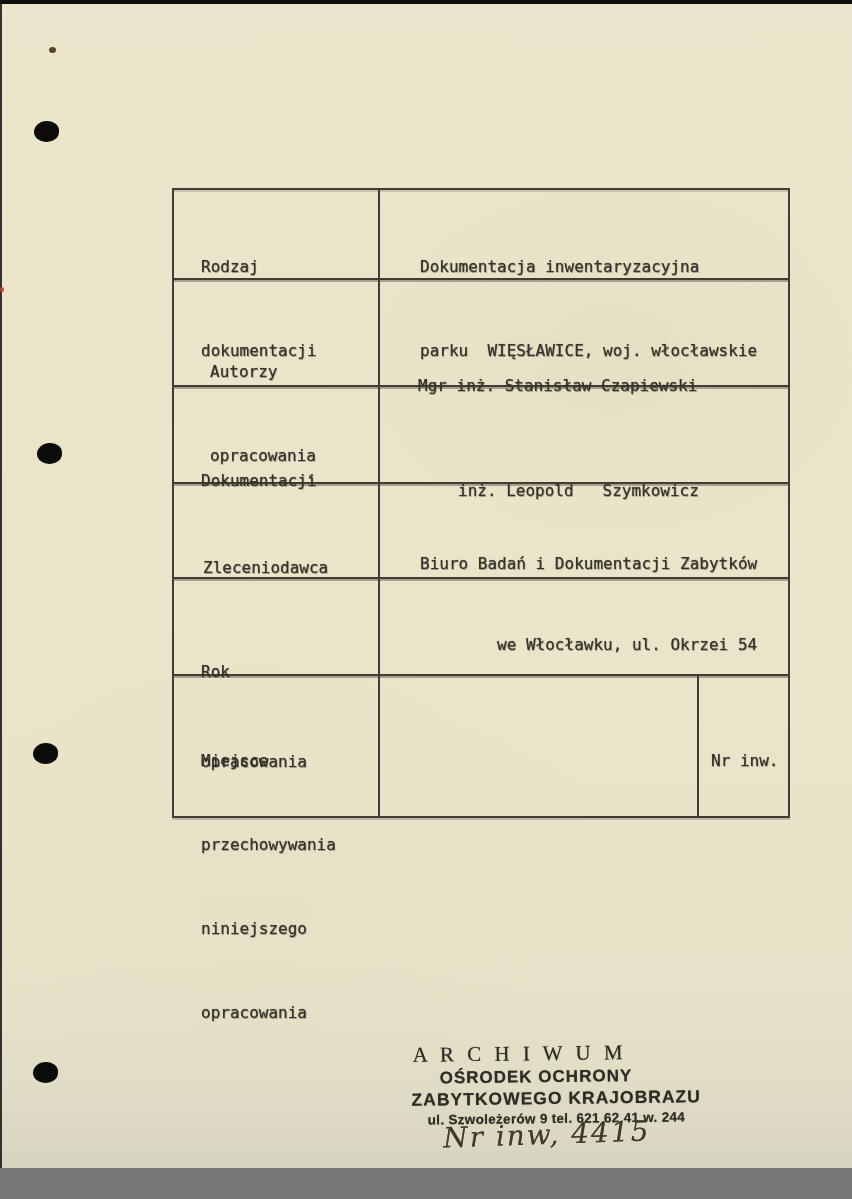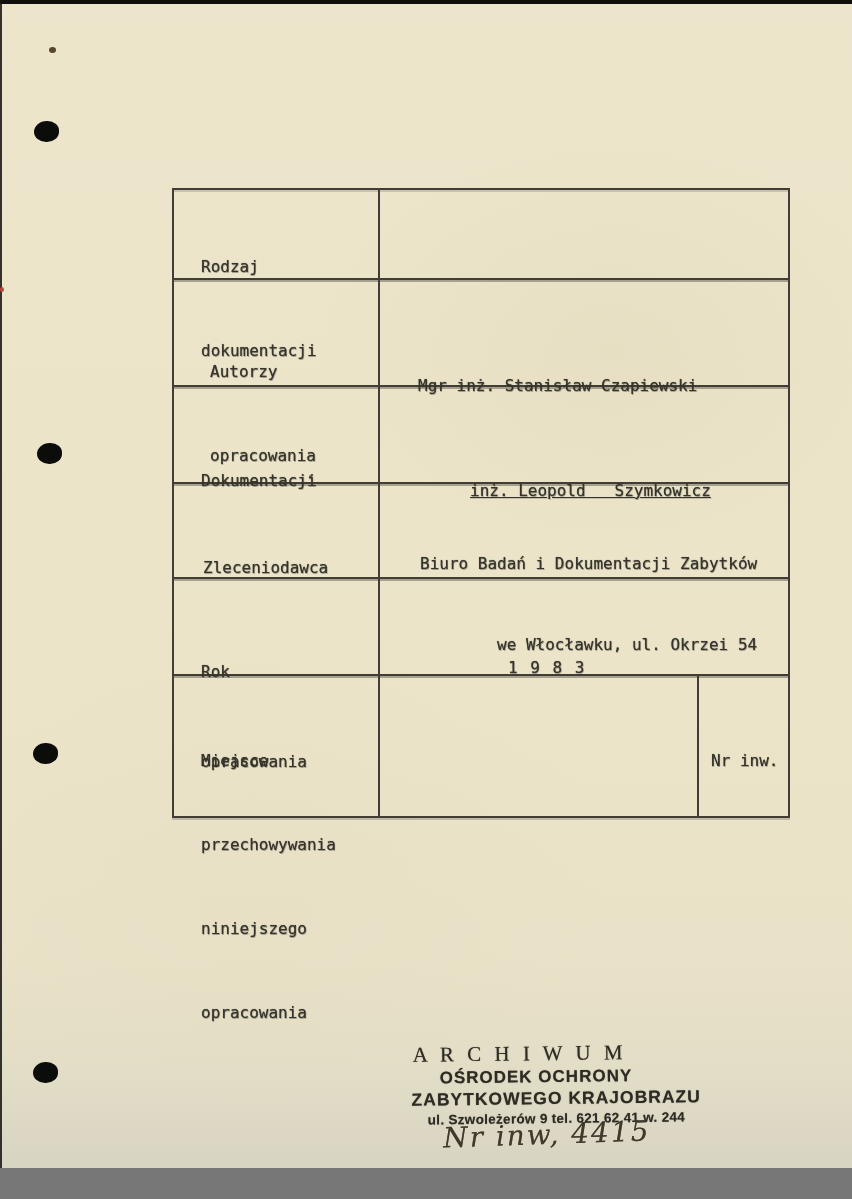--- a/index.html
+++ b/index.html
@@ -33,21 +33,21 @@
   .tbl{position:absolute;left:172px;top:188px;width:618px;height:630px;
        border:2px solid #3f3d35;box-sizing:border-box;
        box-shadow:0 2px 0 rgba(63,61,53,.25), inset 0 2px 0 rgba(63,61,53,.2);}
   .hline{position:absolute;left:0;width:614px;height:2px;background:#3f3d35;
          box-shadow:0 2px 0 rgba(63,61,53,.4);}
   .vline{position:absolute;width:2px;background:#3f3d35;}
   
   .tw{position:absolute;color:#35332b;font-size:16px;line-height:28px;white-space:pre;
       text-shadow:0 0 1px rgba(53,51,43,.65), 0.6px 0.6px 0 rgba(53,51,43,.35);}
   .lh27{line-height:27px;text-align:right;} .lh30{line-height:30px;} .lh35{line-height:35px;}
-  .indent{margin-left:52px;text-decoration:underline;}
+  .indent{margin-left:40px;}
   .year{letter-spacing:1.5px;}
   
   .stamp{position:absolute;left:400px;top:1041px;width:312px;text-align:center;
          color:#2e2b24;transform:rotate(-0.7deg);
          font-family:"Liberation Sans", sans-serif;
          text-shadow:0 0 1px rgba(46,43,36,.6);}
   .stamp .l1{font-family:"Liberation Serif", serif;font-size:21px;letter-spacing:4px;
              transform:translateX(-36px);margin-bottom:1px;}
   .stamp .l2{font-size:17px;font-weight:600;letter-spacing:1px;transform:translateX(-20px);}
   .stamp .l3{font-size:17.5px;font-weight:600;letter-spacing:1px;margin-top:1px;}
@@ -83,20 +83,24 @@
     <div class="hline" style="top:387px"></div>
     <div class="hline" style="top:484px"></div>
     <div class="vline" style="left:204px;top:0;height:626px"></div>
     <div class="vline" style="left:523px;top:484px;height:142px"></div>
   </div>
 
   <div class="tw" style="left:201px;top:197px">
     <div>Rodzaj</div>
     <div>dokumentacji</div>
   </div>
+  <div class="tw" style="left:420px;top:197px">
+    <div>Dokumentacja inwentaryzacyjna</div>
+    <div>parku  WIĘSŁAWICE, woj. włocławskie</div>
+  </div>
 
   <div class="tw" style="left:210px;top:302px">
     <div>Autorzy</div>
     <div>opracowania</div>
   </div>
   <div class="tw lh35" style="left:418px;top:298px">
     <div>Mgr inż. Stanisław Czapiewski</div>
     <div class="indent">inż. Leopold   Szymkowicz</div>
   </div>
 
@@ -109,23 +113,20 @@
   </div>
   <div class="tw lh27" style="left:420px;top:496px">
     <div>Biuro Badań i Dokumentacji Zabytków</div>
     <div>we Włocławku, ul. Okrzei 54</div>
   </div>
 
   <div class="tw lh30" style="left:201px;top:597px">
     <div>Rok</div>
     <div>opracowania</div>
   </div>
-  <div class="tw year" style="left:508px;top:598px">
-    <div>1 9 8 3</div>
-  </div>
 
   <div class="tw" style="left:201px;top:691px">
     <div>Miejsce</div>
     <div>przechowywania</div>
     <div>niniejszego</div>
     <div>opracowania</div>
   </div>
   <div class="tw" style="left:711px;top:691px">
     <div>Nr inw.</div>
   </div>

